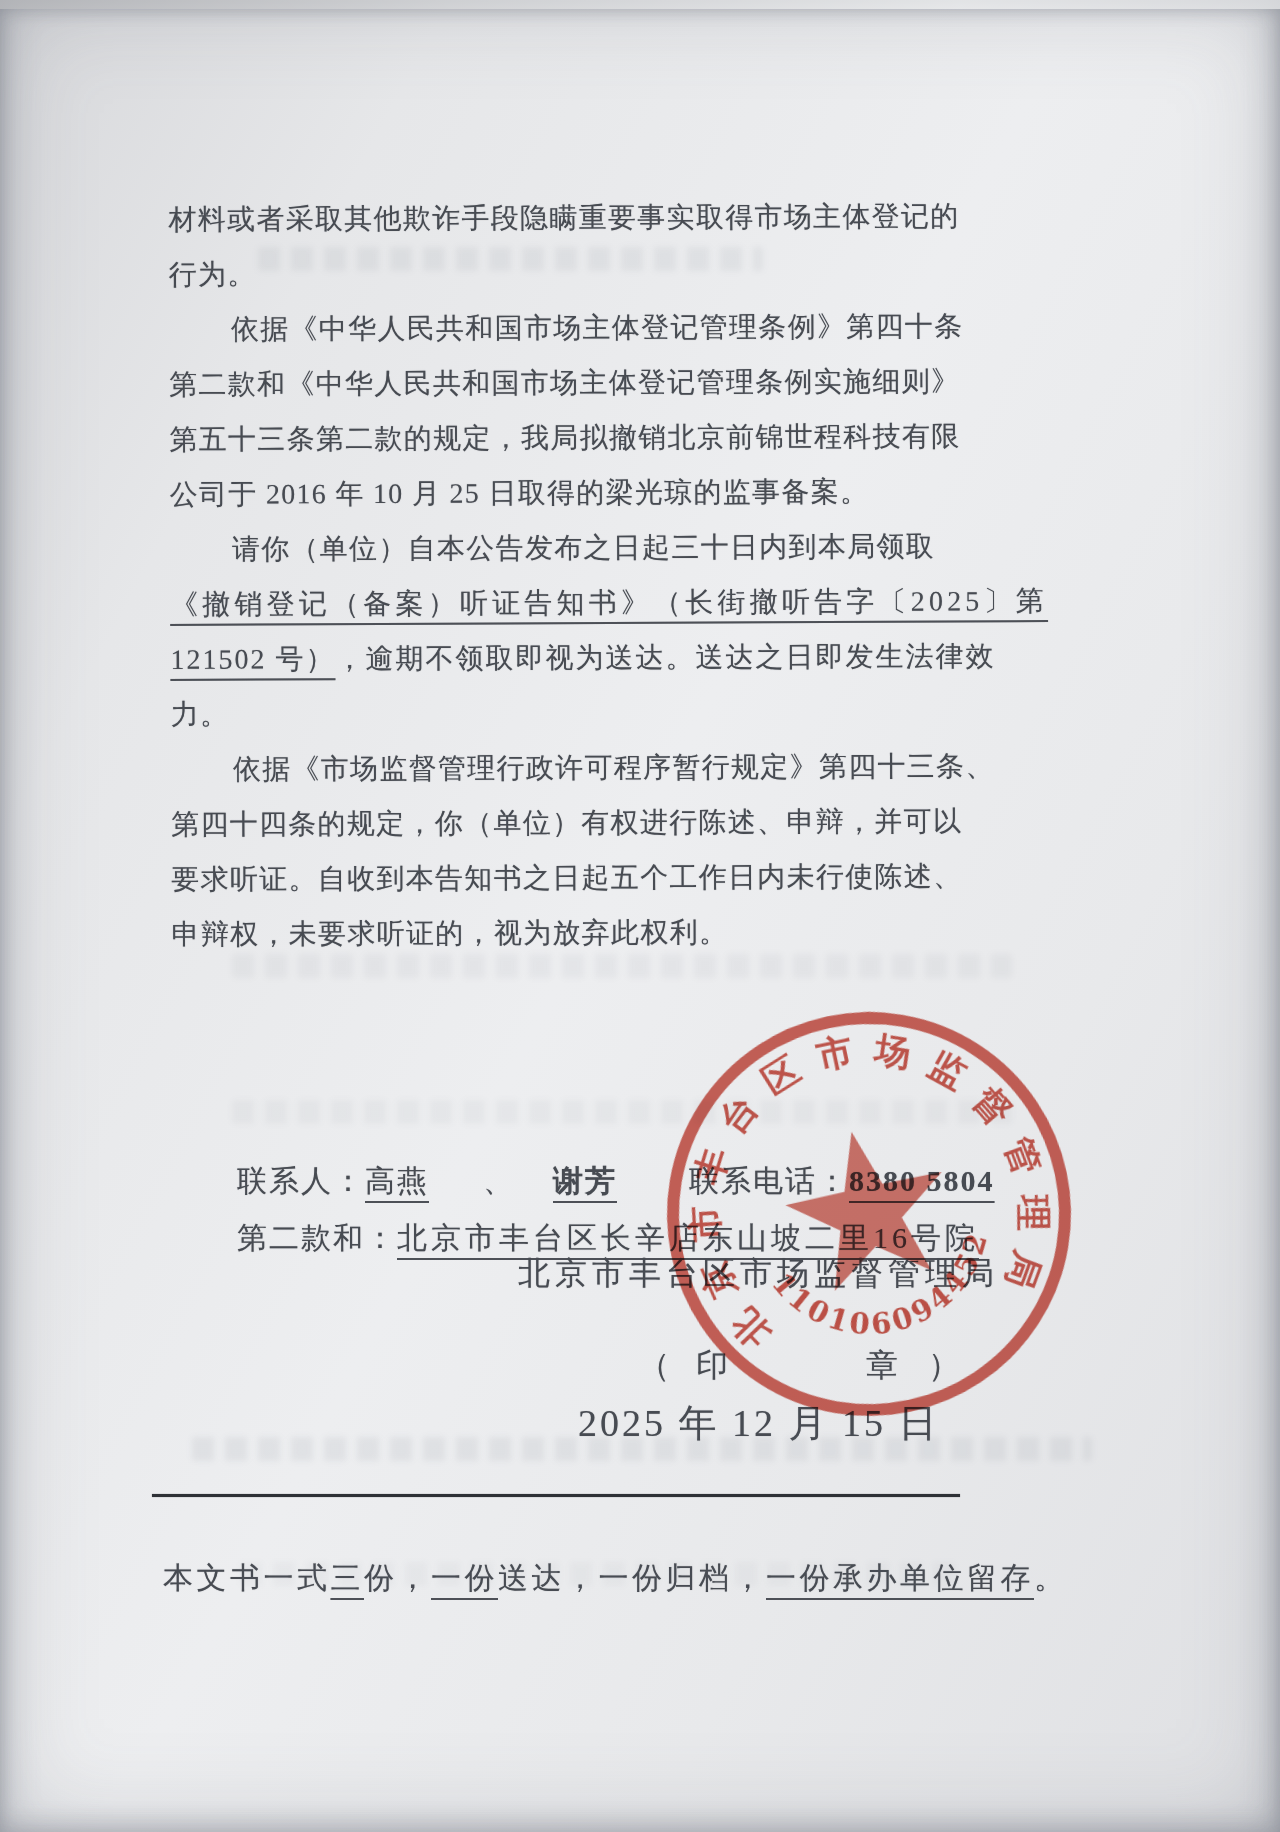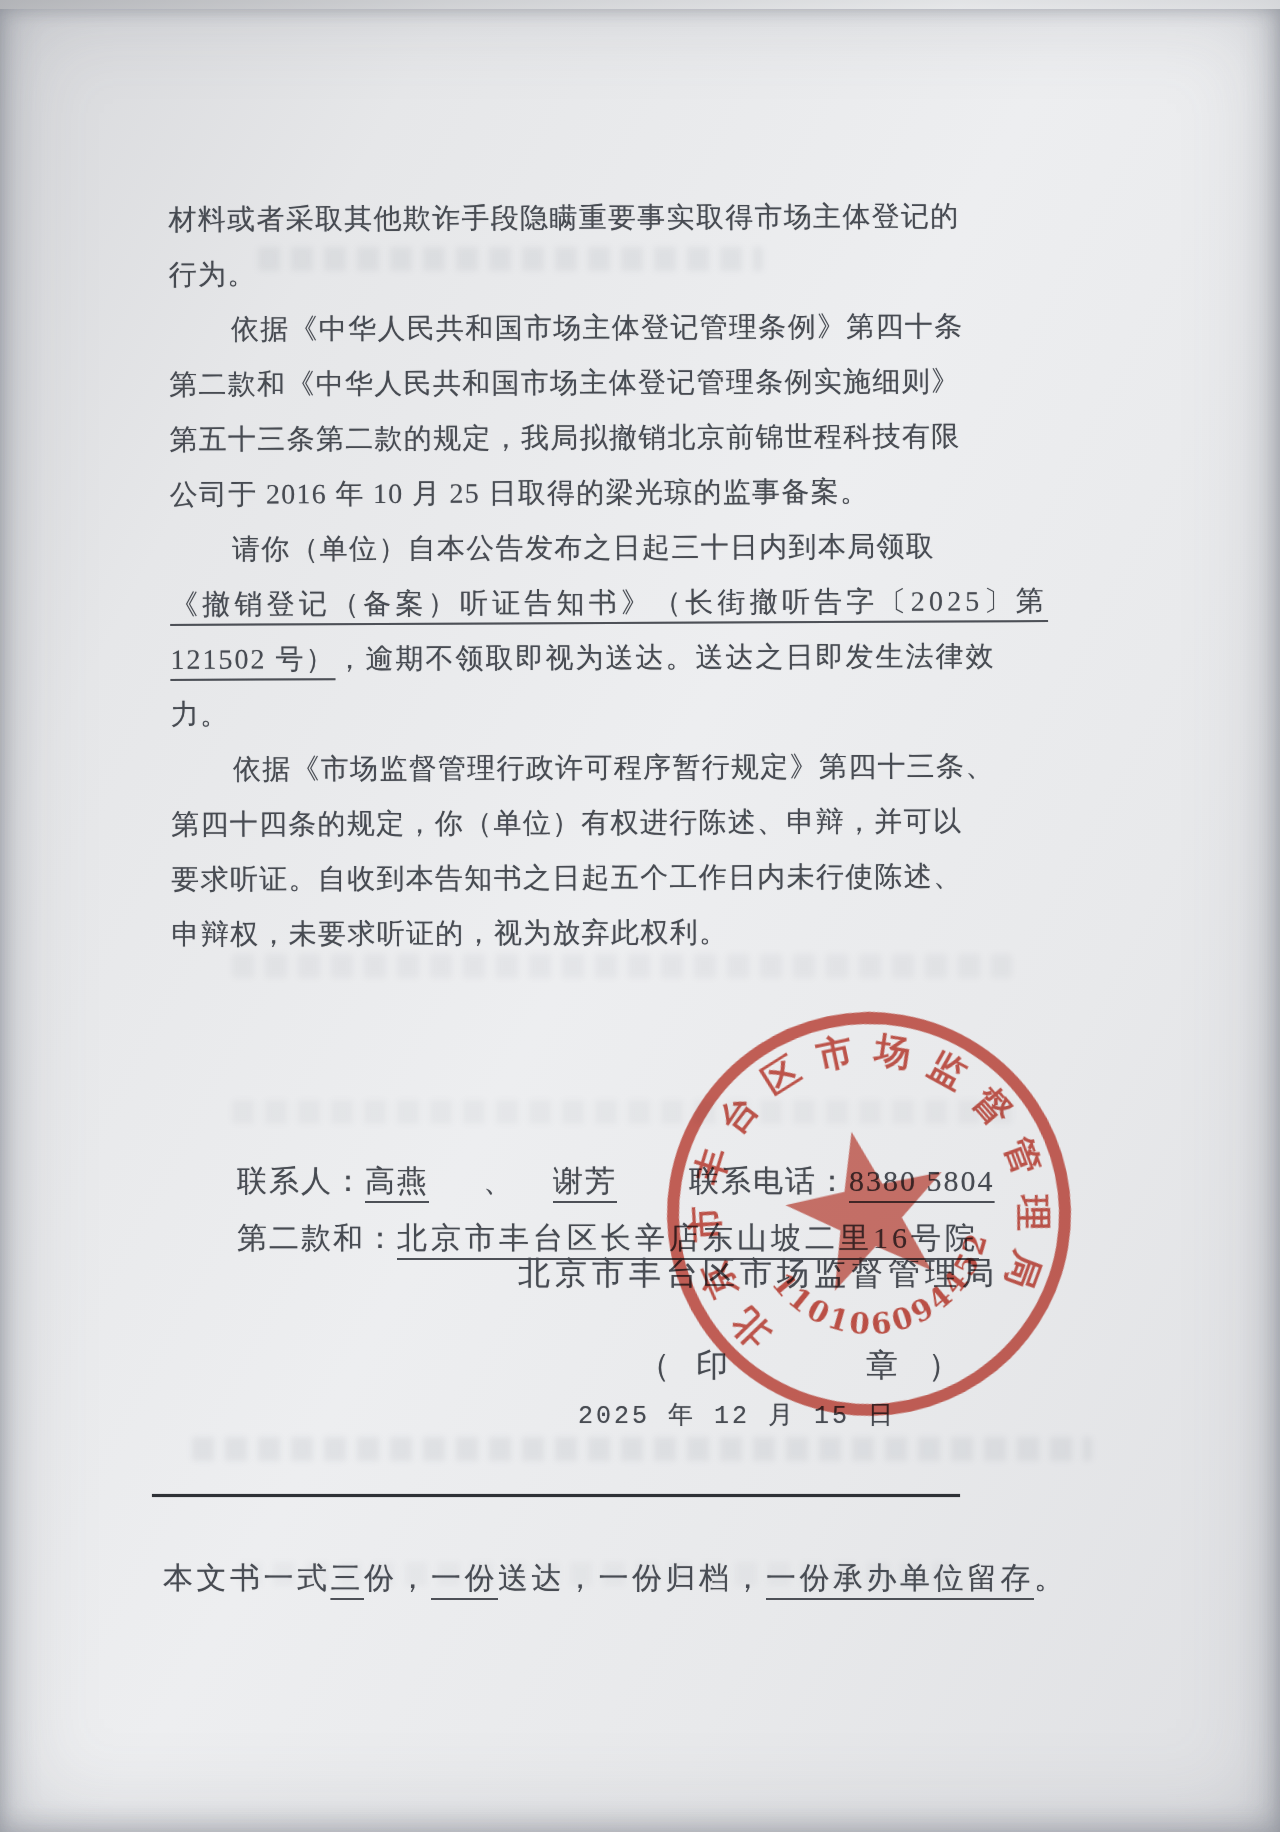--- a/index.html
+++ b/index.html
@@ -29,34 +29,34 @@
   .indent{text-indent:62px;}
   .stretch{letter-spacing:4.2px;}
   .stretch2{letter-spacing:2.0px;}
   .u{text-decoration:underline;text-decoration-thickness:2.4px;text-underline-offset:10px;
      text-decoration-color:rgba(62,66,73,.85);}
   
   .contact{position:absolute;left:237px;top:1152px;color:var(--ink);font-size:30px;
     letter-spacing:2px;text-shadow:0 0 1px rgba(70,75,82,.45);}
   .contact .line{height:57px;line-height:57px;}
   .pad-r-sm{padding-right:24px;}
-  .pad-r-md{padding-right:38px;}
+  .pad-r-md{padding-right:38px;font-weight:bold;}
   .sep{margin:0 38px 0 30px;}
   .phone-label{margin-left:34px;}
   .addr-val{letter-spacing:4px;padding-right:26px;text-align:right;}
   
   .agency{position:absolute;left:518px;top:1252px;font-size:32px;letter-spacing:5px;
     color:var(--ink);white-space:nowrap;text-shadow:0 0 1px rgba(70,75,82,.45);}
   .seal-note{position:absolute;left:638px;top:1344px;font-size:32px;color:var(--ink);
     white-space:nowrap;text-shadow:0 0 1px rgba(70,75,82,.45);}
   .seal-note .n-yin{margin-left:26px;}
   .seal-note .n-zhang{margin-left:138px;}
   .seal-note .n-close{margin-left:30px;}
-  .date{position:absolute;left:578px;top:1398px;font-size:25px;letter-spacing:3px;
-    color:var(--ink);white-space:nowrap;text-shadow:0 0 1px rgba(70,75,82,.45);font-family:Liberation Mono, monospace;}
+  .date{position:absolute;left:578px;top:1398px;font-size:38px;letter-spacing:3px;
+    color:var(--ink);white-space:nowrap;text-shadow:0 0 1px rgba(70,75,82,.45);}
   
   .rule{position:absolute;left:152px;top:1494px;width:808px;height:3px;
     background:#2e3136;box-shadow:0 0 1px rgba(40,43,48,.8);}
   .footer{position:absolute;left:163px;top:1552px;height:52px;line-height:52px;
     font-size:30px;letter-spacing:3.5px;color:var(--ink);white-space:nowrap;
     text-shadow:0 0 1px rgba(70,75,82,.45);}
   
   .ghost{position:absolute;height:24px;border-radius:3px;filter:blur(3px);
     background:repeating-linear-gradient(90deg,rgba(104,111,124,.16) 0 22px,transparent 22px 33px);}
   .g1{top:247px;left:258px;width:505px;opacity:.55;}

